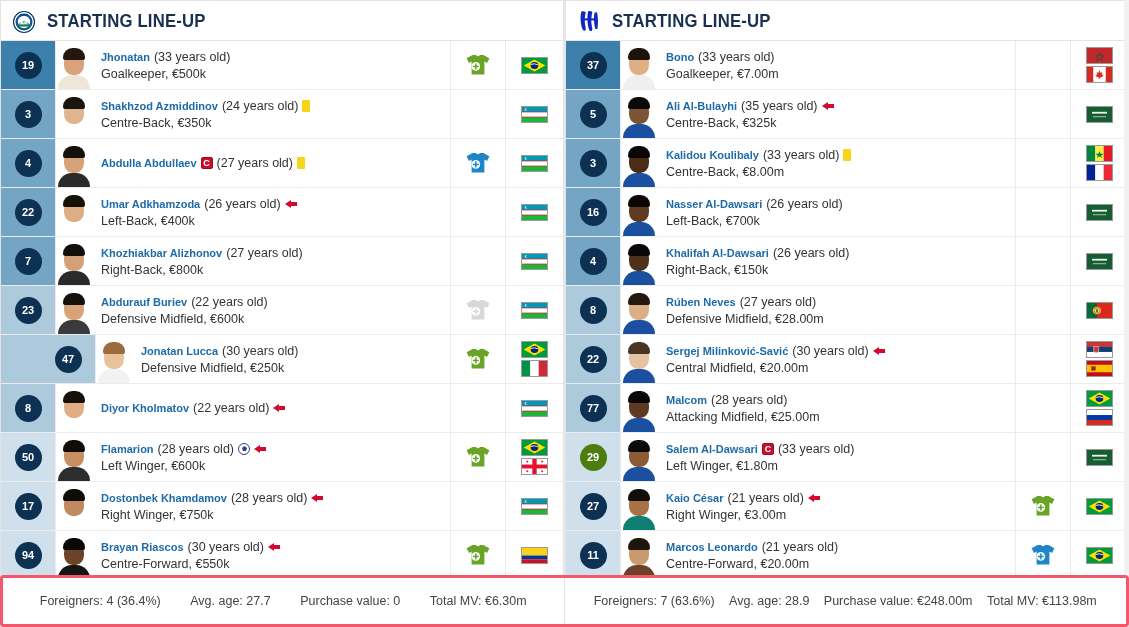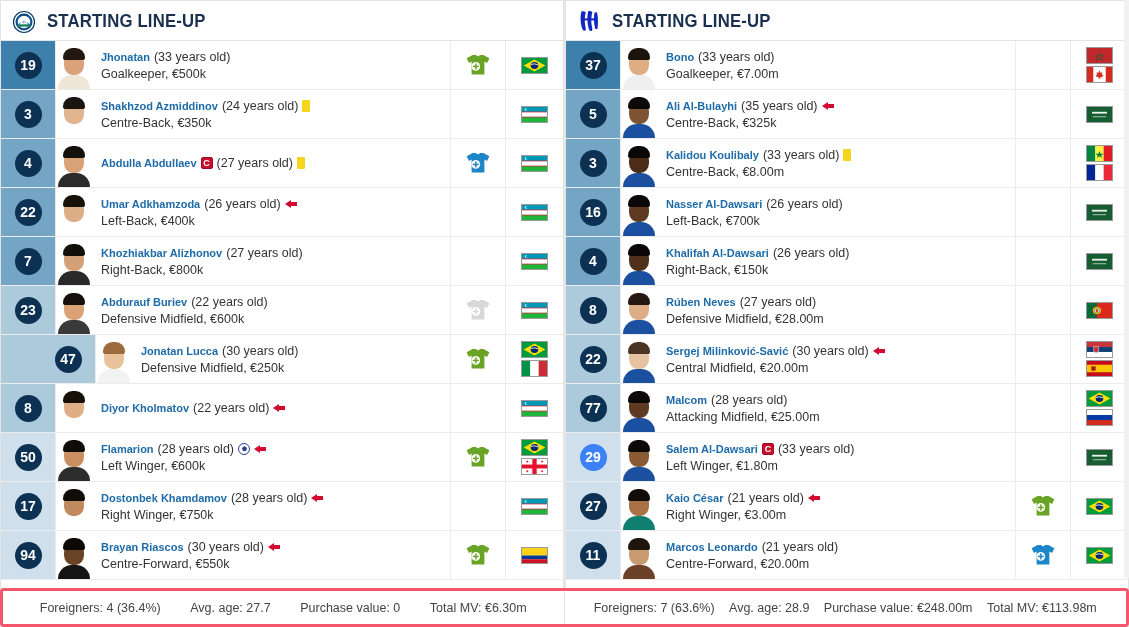--- a/index.html
+++ b/index.html
@@ -50,21 +50,21 @@
     box-sizing:border-box;
   }
   .num-cell{
     width:54px;flex:0 0 54px;
     display:flex;align-items:center;justify-content:center;
   }
   .num-badge{
     width:27px;height:27px;border-radius:50%;
     background:#0c3152;color:#fff;
     display:flex;align-items:center;justify-content:center;
-    font-size:14px;font-weight:700;
+    font-size:11px;font-weight:700;
     font-family:"Liberation Sans",sans-serif;
   }
   .face-cell{
     width:36px;flex:0 0 36px;
     display:flex;align-items:flex-end;justify-content:center;
     overflow:hidden;position:relative;
     border-left:1px solid #ececec;
   }
   .face{
     width:34px;height:44px;position:relative;overflow:hidden;
@@ -145,21 +145,21 @@
     gap:2px;border-left:1px solid #ececec;
   }
   .flag{
     width:27px;height:17px;border:1px solid #9a9a9a;
     box-sizing:border-box;position:relative;overflow:hidden;
     display:block;
   }
 
   
   .foot-wrap{
-    position:absolute;left:0;bottom:0;width:1129px;height:39px;
+    position:absolute;left:0;bottom:0;width:1129px;height:52px;
     display:flex;box-sizing:border-box;
     border:3px solid #f4566b;border-radius:4px;
     background:#ffffff;
   }
   .foot-col{
     width:50%;box-sizing:border-box;
     display:flex;align-items:center;justify-content:space-around;
     padding:0 22px;background:#fff;
     font-size:12.5px;color:#444;
   }
@@ -853,21 +853,21 @@
               </svg></span>
             <span class="flag"><svg viewBox="0 0 30 20" width="100%" height="100%" preserveAspectRatio="none">
                 <rect width="30" height="6.7" fill="#fff"></rect>
                 <rect y="6.7" width="30" height="6.6" fill="#0039a6"></rect>
                 <rect y="13.3" width="30" height="6.7" fill="#d52b1e"></rect>
               </svg></span>
           </div>
         </div>
         <div class="prow">
           <div class="num-cell" style="background: rgb(207, 224, 236);">
-            <div class="num-badge" style="background: #3b82f6;">29</div>
+            <div class="num-badge" style="background: #4d7c0f;">29</div>
           </div>
           <div class="face-cell">
             <div class="face">
               <div class="body" style="background:#1b4fa0"></div>
               <div class="head" style="background:#8a5b35"></div>
               <div class="hair" style="background:#0d0908"></div>
             </div>
           </div>
           <div class="info-cell">
             <div class="line1">

